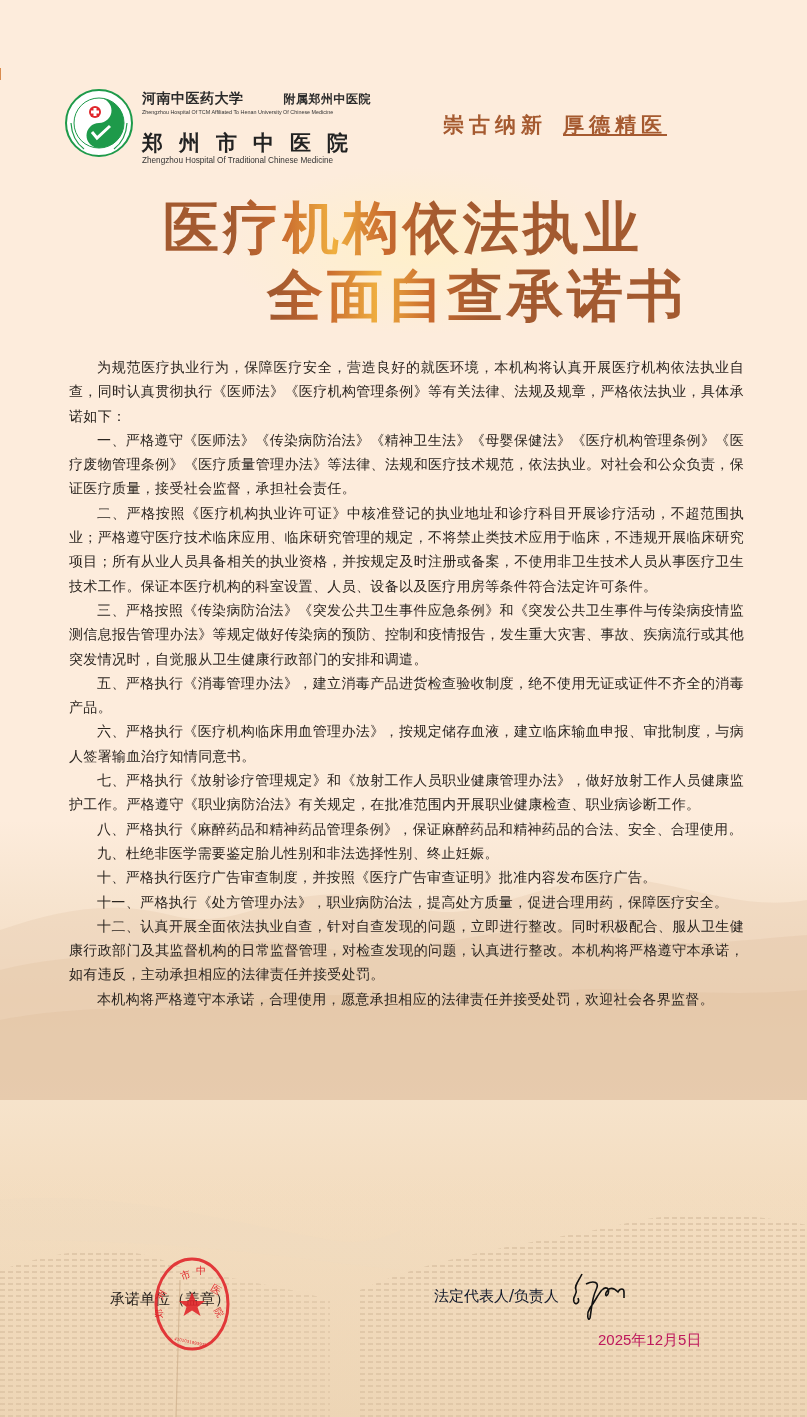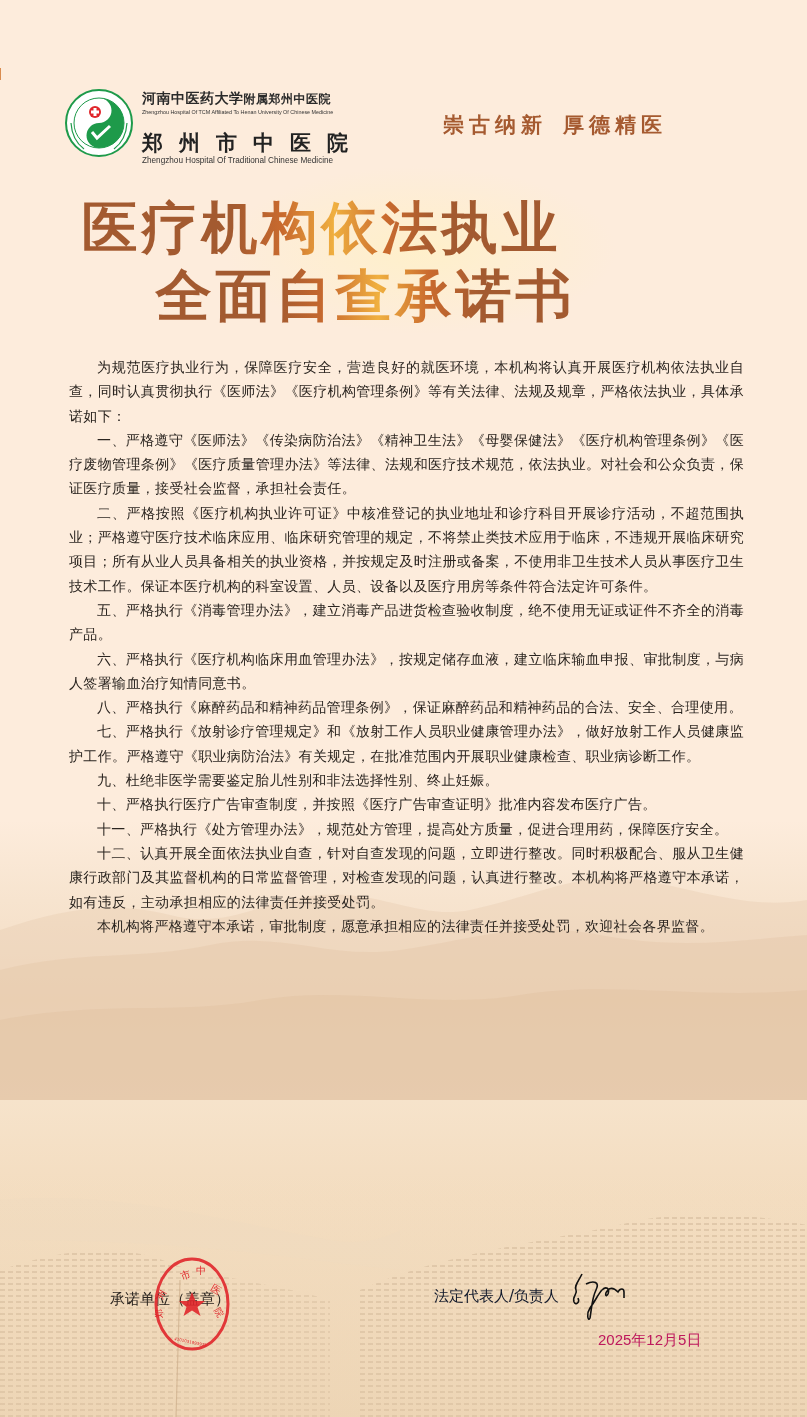--- a/index.html
+++ b/index.html
@@ -27,37 +27,37 @@
   }
 
   
   .header { position: absolute; left: 64px; top: 88px; width: 690px; height: 66px; }
   .logo { position: absolute; left: 0; top: 0; width: 70px; height: 70px; }
   .hosp-block { position: absolute; left: 78px; top: 2px; width: 300px; }
   .hosp-univ {
     font-family: "DejaVu Serif", "Liberation Serif", serif;
     font-size: 14px; font-weight: bold; color: #2a2a2a; letter-spacing: 0.5px; white-space: nowrap;
   }
-  .hosp-univ .suffix { font-size: 12px; font-weight: bold; letter-spacing: 0.5px; }
+  .hosp-univ .suffix { font-size: 12px; font-weight: bold; letter-spacing: 0.5px; margin-left: 40px; }
   .hosp-univ-en { font-family: "Liberation Sans", sans-serif; font-size: 5.4px; color: #333; margin-top: 1px; white-space: nowrap; }
   .hosp-name {
     font-family: "DejaVu Serif", "Liberation Serif", serif;
     font-size: 21px; font-weight: bold; color: #222; letter-spacing: 16px; margin-top: 16px; white-space: nowrap; line-height: 24px;
   }
   .hosp-name-en { font-family: "Liberation Sans", sans-serif; font-size: 8.2px; color: #333; white-space: nowrap; margin-top: 1px; }
   .motto {
     position: absolute; left: 443px; top: 111px;
     font-family: "DejaVu Serif", "Liberation Serif", serif;
     font-size: 21px; font-weight: bold; color: #a55a30; letter-spacing: 5px; white-space: nowrap;
   }
-  .motto span + span { margin-left: 16px; }
+  .motto span + span { margin-left: 16px; text-decoration: underline; }
 
   
   .title {
-    position: absolute; left: 0; width: 643px; text-align: center;
+    position: absolute; left: 0; width: 643px; text-align: right;
     font-family: "DejaVu Sans", "Liberation Sans", sans-serif;
     font-weight: bold; font-size: 56px; letter-spacing: 4px; line-height: 64px;
     color: #a35a30;
     background: linear-gradient(90deg, #a35a30 0%, #a35a30 36%, #c96a2e 44%, #f0b040 52%, #c96a2e 60%, #a35a30 68%, #a35a30 100%);
     -webkit-background-clip: text; background-clip: text;
     -webkit-text-fill-color: transparent;
   }
   .title.l1 { top: 196px; }
   .title.l2 { top: 264px; margin-left: 44px; }
 
@@ -138,29 +138,30 @@
   <span>崇古纳新</span><span>厚德精医</span>
 </div>
 
 <div class="title l1">医疗机构依法执业</div>
 <div class="title l2">全面自查承诺书</div>
 
 <div class="content">
   <p>为规范医疗执业行为，保障医疗安全，营造良好的就医环境，本机构将认真开展医疗机构依法执业自查，同时认真贯彻执行《医师法》《医疗机构管理条例》等有关法律、法规及规章，严格依法执业，具体承诺如下：</p>
   <p>一、严格遵守《医师法》《传染病防治法》《精神卫生法》《母婴保健法》《医疗机构管理条例》《医疗废物管理条例》《医疗质量管理办法》等法律、法规和医疗技术规范，依法执业。对社会和公众负责，保证医疗质量，接受社会监督，承担社会责任。</p>
   <p>二、严格按照《医疗机构执业许可证》中核准登记的执业地址和诊疗科目开展诊疗活动，不超范围执业；严格遵守医疗技术临床应用、临床研究管理的规定，不将禁止类技术应用于临床，不违规开展临床研究项目；所有从业人员具备相关的执业资格，并按规定及时注册或备案，不使用非卫生技术人员从事医疗卫生技术工作。保证本医疗机构的科室设置、人员、设备以及医疗用房等条件符合法定许可条件。</p>
+  <p>三、严格按照《传染病防治法》《突发公共卫生事件应急条例》和《突发公共卫生事件与传染病疫情监测信息报告管理办法》等规定做好传染病的预防、控制和疫情报告，发生重大灾害、事故、疾病流行或其他突发情况时，自觉服从卫生健康行政部门的安排和调遣。</p>
   <p>五、严格执行《消毒管理办法》，建立消毒产品进货检查验收制度，绝不使用无证或证件不齐全的消毒产品。</p>
   <p>六、严格执行《医疗机构临床用血管理办法》，按规定储存血液，建立临床输血申报、审批制度，与病人签署输血治疗知情同意书。</p>
+  <p>七、严格执行《放射诊疗管理规定》和《放射工作人员职业健康管理办法》，做好放射工作人员健康监护工作。严格遵守《职业病防治法》有关规定，在批准范围内开展职业健康检查、职业病诊断工作。</p>
   <p>八、严格执行《麻醉药品和精神药品管理条例》，保证麻醉药品和精神药品的合法、安全、合理使用。</p>
-  <p>七、严格执行《放射诊疗管理规定》和《放射工作人员职业健康管理办法》，做好放射工作人员健康监护工作。严格遵守《职业病防治法》有关规定，在批准范围内开展职业健康检查、职业病诊断工作。</p>
   <p>九、杜绝非医学需要鉴定胎儿性别和非法选择性别、终止妊娠。</p>
   <p>十、严格执行医疗广告审查制度，并按照《医疗广告审查证明》批准内容发布医疗广告。</p>
-  <p>十一、严格执行《处方管理办法》，规范处方管理，提高处方质量，促进合理用药，保障医疗安全。</p>
+  <p>十一、严格执行《处方管理办法》，职业病防治法，提高处方质量，促进合理用药，保障医疗安全。</p>
   <p>十二、认真开展全面依法执业自查，针对自查发现的问题，立即进行整改。同时积极配合、服从卫生健康行政部门及其监督机构的日常监督管理，对检查发现的问题，认真进行整改。本机构将严格遵守本承诺，如有违反，主动承担相应的法律责任并接受处罚。</p>
-  <p>本机构将严格遵守本承诺，审批制度，愿意承担相应的法律责任并接受处罚，欢迎社会各界监督。</p>
+  <p>本机构将严格遵守本承诺，合理使用，愿意承担相应的法律责任并接受处罚，欢迎社会各界监督。</p>
 </div>
 
 <div class="seal-label">承诺单位（盖章）</div>
 <svg class="seal" viewBox="0 0 80 96">
   <ellipse cx="40" cy="48" rx="36" ry="45" fill="none" stroke="#e0262b" stroke-width="3" opacity="0.9"></ellipse>
   <polygon points="40,36 43.5,45 53,45 45.5,51 48.5,60 40,54.5 31.5,60 34.5,51 27,45 36.5,45" fill="#e0262b" opacity="0.9"></polygon>
   <text x="30" y="24" font-size="10" fill="#e0262b" font-family="DejaVu Sans, sans-serif" transform="rotate(-20 30 24)">市</text>
   <text x="44" y="18" font-size="10" fill="#e0262b" font-family="DejaVu Sans, sans-serif">中</text>
   <text x="58" y="34" font-size="10" fill="#e0262b" font-family="DejaVu Sans, sans-serif" transform="rotate(30 58 34)">医</text>
   <text x="62" y="54" font-size="9" fill="#e0262b" font-family="DejaVu Sans, sans-serif" transform="rotate(60 62 54)">院</text>

